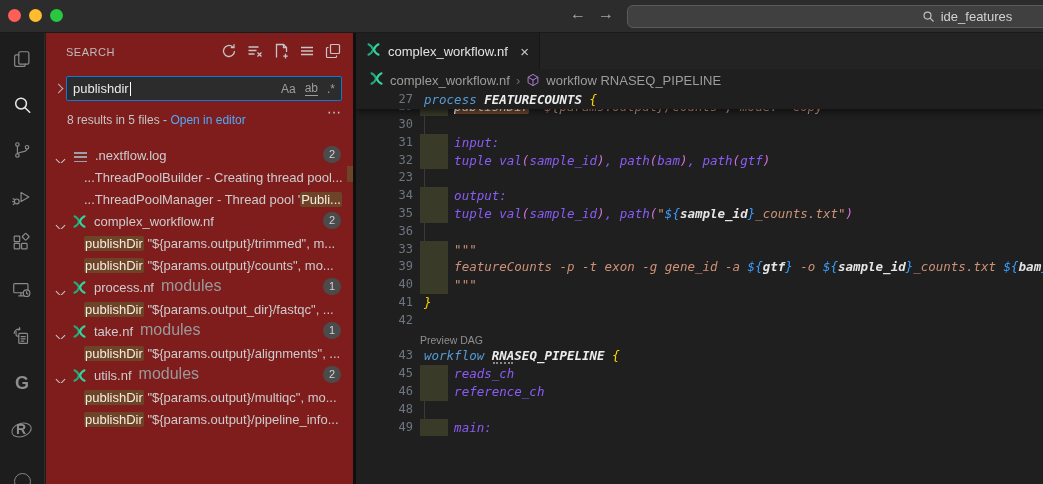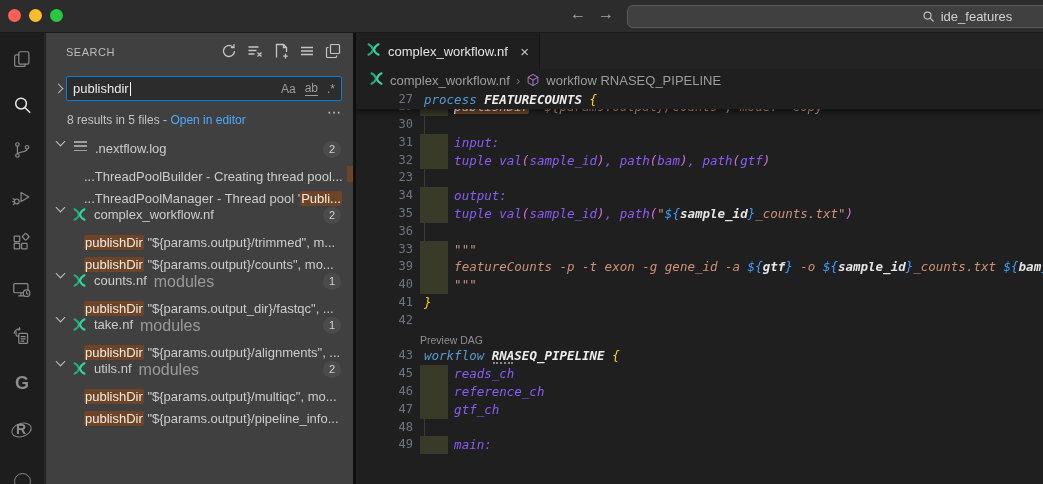--- a/index.html
+++ b/index.html
@@ -28,40 +28,40 @@
   .ab{position:absolute;left:10px;width:24px;height:24px;display:flex;align-items:center;justify-content:center;}
   .ab svg{display:block;}
   .g-glyph{font-size:18px;font-weight:800;color:#8d8d8d;font-family:"Liberation Sans",sans-serif;}
   .r-wrap{position:relative;width:24px;height:24px;}
   .r-ring{position:absolute;left:1px;top:5px;width:21px;height:14px;border:1.5px solid #878787;
           border-radius:50%;transform:rotate(-18deg);}
   .r-glyph{position:absolute;left:6px;top:3px;font-size:14px;font-weight:800;color:#8d8d8d;}
   .pcirc{width:17px;height:17px;border:1.5px solid #878787;border-radius:50%;}
 
   
-  .sidebar{position:absolute;left:46px;top:33px;width:307px;height:451px;background:#404040;overflow:hidden;}
+  .sidebar{position:absolute;left:46px;top:33px;width:307px;height:451px;background:#7f1d1d;overflow:hidden;}
   .sb-title{position:absolute;left:20px;top:13px;font-size:11px;letter-spacing:.5px;color:#bcbcbc;}
   .sb-tools{position:absolute;top:10px;right:12px;display:flex;gap:10px;}
   .sb-tools .ticon{width:16px;height:16px;}
   .rchev{position:absolute;left:9px;top:52px;width:7px;height:7px;border-right:1.4px solid #b5b5b5;
          border-top:1.4px solid #b5b5b5;transform:rotate(45deg);}
   .searchbox{position:absolute;left:20px;top:43px;width:276px;height:25px;background:#2c2c2c;
              border:1px solid #0a7ad7;border-radius:2px;display:flex;align-items:center;
              padding:0 6px;font-size:13px;color:#eaeaea;}
   .sq-value{white-space:nowrap;overflow:hidden;}
   .caret{display:inline-block;width:1.5px;height:14px;background:#ffffff;margin-left:1px;vertical-align:-2px;}
   .sq-spacer{flex:1;}
   .sopt{color:#9d9d9d;font-size:12px;margin-left:9px;flex:none;line-height:14px;}
   .sopt.ww{border-bottom:1px solid #9d9d9d;}
   .more{position:absolute;right:12px;top:71px;color:#c5c5c5;font-size:14px;}
   .summary{position:absolute;left:21px;top:80px;font-size:12px;color:#c3c3c3;white-space:nowrap;}
   .summary .link{color:#4daafc;}
 
   .tree{position:absolute;left:0;top:108px;right:0;}
-  .srow{position:relative;height:22px;display:flex;align-items:flex-start;white-space:nowrap;
+  .srow{position:relative;height:22px;display:flex;align-items:flex-end;white-space:nowrap;
         overflow:hidden;font-size:13px;color:#cccccc;padding-left:8px;}
   .chev{flex:none;width:7px;height:7px;border-right:1.4px solid #c8c8c8;border-bottom:1.4px solid #c8c8c8;
         transform:rotate(45deg);margin:-3px 8px 0 3px;}
   .fic{flex:none;margin-right:2px;}
   .logic{flex:none;width:13px;height:11px;margin:0 3px 0 2px;
          background:repeating-linear-gradient(to bottom,#9aa0a6 0 1.6px,transparent 1.6px 4.4px);}
   .fname{margin-left:5px;}
   .fdir{margin-left:7px;font-size:16px;color:#9a9a9a;}
   .badge{margin-left:auto;margin-right:12px;flex:none;background:#4b4b4b;color:#d2d2d2;font-size:11px;
          min-width:18px;height:17px;line-height:17px;text-align:center;border-radius:9px;padding:0 5px;}
@@ -261,21 +261,21 @@
         </div>
         <div class="srow mrow">
           <span class="mtext"><span class="mh">publishDir</span> "${params.output}/counts", mo...</span>
         </div>
         <div class="srow frow">
           <span class="chev"></span>
           <svg width="15" height="15" viewBox="0 0 16 16" class="fic">
     <path d="M2.6 2.4c3 1.5 4.6 3.6 4.9 5.6-.3 2-1.9 4.1-4.9 5.6" fill="none" stroke="#23aa79" stroke-width="2.1" stroke-linecap="round"></path>
     <path d="M13.4 13.6c-3-1.5-4.6-3.6-4.9-5.6.3-2 1.9-4.1 4.9-5.6" fill="none" stroke="#34d39e" stroke-width="2.1" stroke-linecap="round"></path>
   </svg>
-          <span class="fname">counts.nf</span>
+          <span class="fname">process.nf</span>
           <span class="fdir">modules</span>
           <span class="badge">1</span>
         </div>
         <div class="srow mrow">
           <span class="mtext"><span class="mh">publishDir</span> "${params.output_dir}/fastqc", ...</span>
         </div>
         <div class="srow frow">
           <span class="chev"></span>
           <svg width="15" height="15" viewBox="0 0 16 16" class="fic">
     <path d="M2.6 2.4c3 1.5 4.6 3.6 4.9 5.6-.3 2-1.9 4.1-4.9 5.6" fill="none" stroke="#23aa79" stroke-width="2.1" stroke-linecap="round"></path>
@@ -350,20 +350,19 @@
           <div class="cl"><span class="guide"></span><span class="ln">36</span><span class="lt"></span></div>
           <div class="cl"><span class="band"></span><span class="ln">33</span><span class="lt"><span class="tk-str">    """</span></span></div>
           <div class="cl"><span class="band"></span><span class="ln">39</span><span class="lt"><span class="tk-fg">    </span><span class="tk-str">featureCounts -p -t exon -g gene_id -a </span><span class="tk-b3">${</span><span class="tk-var">gtf</span><span class="tk-b3">}</span><span class="tk-str"> -o </span><span class="tk-b3">${</span><span class="tk-var">sample_id</span><span class="tk-b3">}</span><span class="tk-str">_counts.txt </span><span class="tk-b3">${</span><span class="tk-var">bam</span><span class="tk-b3">}</span></span></div>
           <div class="cl"><span class="band"></span><span class="ln">40</span><span class="lt"><span class="tk-str">    """</span></span></div>
           <div class="cl"><span class="ln">41</span><span class="lt"><span class="tk-b1">}</span></span></div>
           <div class="cl"><span class="ln">42</span><span class="lt"></span></div>
           <div class="cl"><span class="lens">Preview DAG</span></div>
           <div class="cl"><span class="ln">43</span><span class="lt"><span class="tk-kw">workflow</span><span class="tk-fg"> </span><span class="tk-fnu">RNASEQ_PIPELINE</span><span class="tk-fg"> </span><span class="tk-b1">{</span></span></div>
           <div class="cl"><span class="band"></span><span class="ln">45</span><span class="lt"><span class="tk-fg">    reads_ch</span></span></div>
           <div class="cl"><span class="band"></span><span class="ln">46</span><span class="lt"><span class="tk-fg">    reference_ch</span></span></div>
-          <div class="cl"><span class="band"></span><span class="ln">47</span><span class="lt"><span class="tk-fg">    gtf_ch</span></span></div>
           <div class="cl"><span class="guide"></span><span class="ln">48</span><span class="lt"></span></div>
           <div class="cl"><span class="band"></span><span class="ln">49</span><span class="lt"><span class="tk-fg">    main:</span></span></div>
         </div>
     </div>
   </div>
 
 </div>
 
 </body></html>

